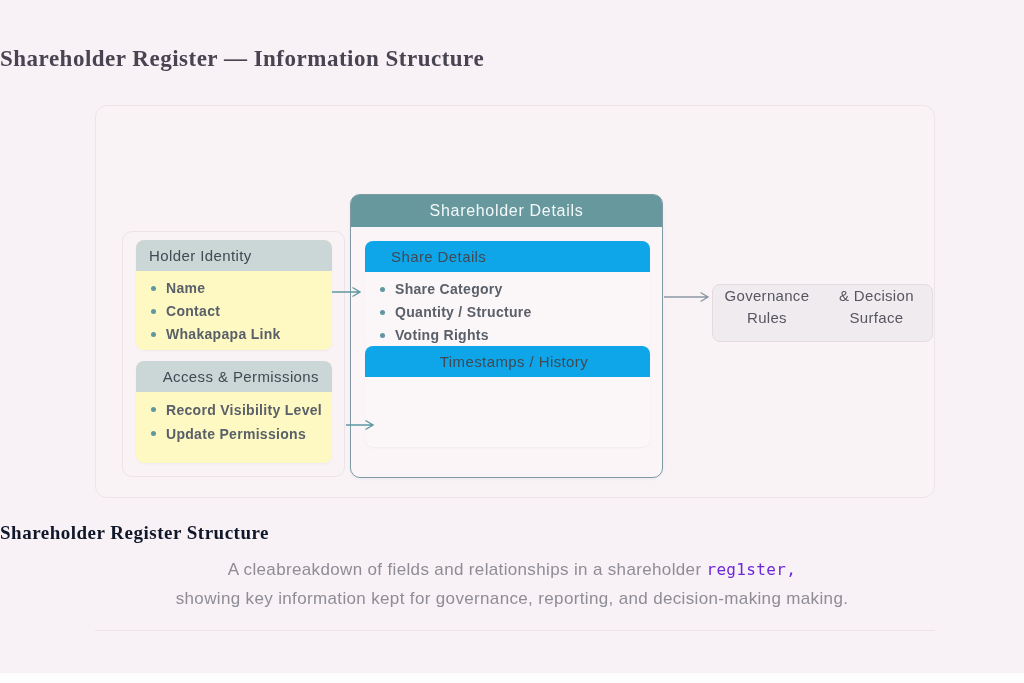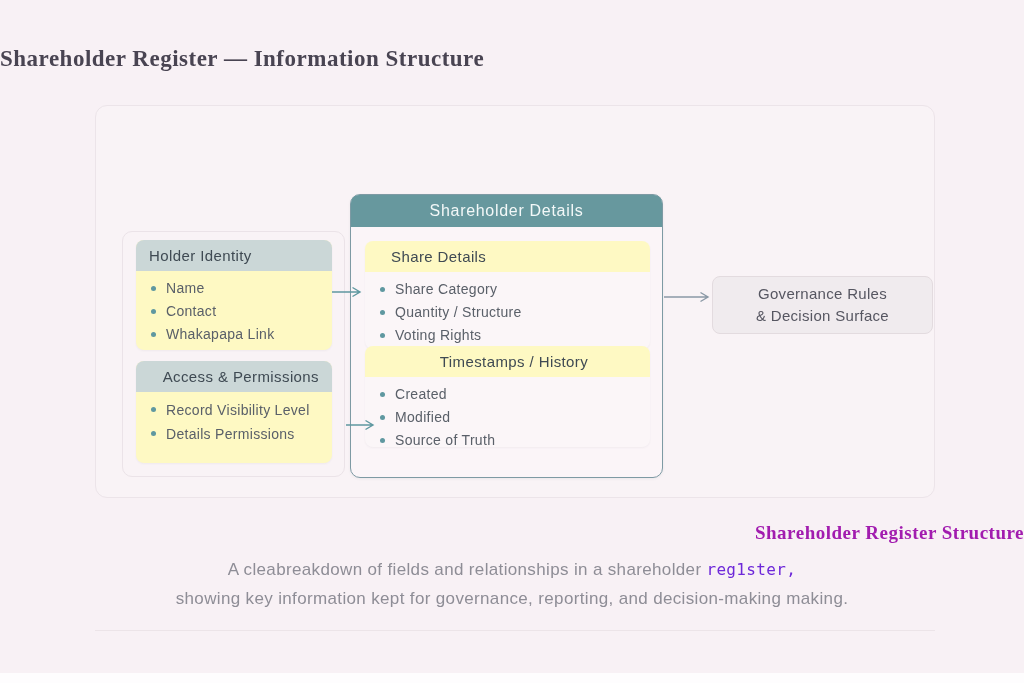--- a/index.html
+++ b/index.html
@@ -30,21 +30,21 @@
     overflow: hidden;
   }
   .card-head {
     background: #cbd7d7; color: #3f4a53;
     font-size: 15px; letter-spacing: 0.4px; line-height: 1.32;
     padding: 6px 13px 5px 13px;
   }
   .card ul { list-style: none; padding: 6px 6px 6px 15px; }
   .card li {
     display: flex; align-items: center; gap: 10px;
-    height: 23px; font-size: 14px; letter-spacing: 0.3px; color: #5a6069;
+    height: 23px; font-size: 14px; letter-spacing: 0.3px; color: #5a6069; font-weight: bold;
   }
   .dot { width: 5px; height: 5px; border-radius: 50%; background: #5f98a0; flex: 0 0 auto; }
 
   .holder-card   { left: 136px; top: 240px; width: 196px; height: 110px; }
   .access-card   { left: 136px; top: 361px; width: 196px; height: 102px; text-align: right; }
   .access-card li { height: 24px; }
 
   .center-box {
     position: absolute; left: 350px; top: 194px; width: 313px; height: 284px;
     border: 1.5px solid #7e9aa4; border-radius: 10px; background: #fbf5f8;
@@ -52,38 +52,38 @@
   }
   .center-head {
     position: absolute; left: 0; top: 0; width: 100%; height: 32px;
     background: #67989e; color: #f3f8f8; border-radius: 8px 8px 0 0;
     text-align: center; font-size: 16px; letter-spacing: 0.7px;
     line-height: 32px;
   }
   .sub-card { background: #fbf6f8; }
   .sub1 { left: 14px; top: 46px;  width: 285px; height: 108px; }
   .sub2 { left: 14px; top: 151px; width: 285px; height: 101px; text-align: center; }
-  .sub-card .card-head { background: #fef9c3; padding-left: 26px; }
+  .sub-card .card-head { background: #0ea5e9; padding-left: 26px; }
 
   .right-box {
-    position: absolute; left: 712px; top: 276px; width: 221px; height: 58px;
+    position: absolute; left: 712px; top: 284px; width: 221px; height: 58px;
     background: #f0ebee; border: 1px solid #e3dbdf; border-radius: 8px;
-    display: flex; flex-direction: column; justify-content: center;
+    display: flex; flex-direction: row; justify-content: center;
     text-align: center; font-size: 15px; letter-spacing: 0.3px;
     line-height: 1.45; color: #565661;
   }
 
   .arrows-overlay { position: absolute; left: 0; top: 0; width: 1024px; height: 683px; pointer-events: none; }
 
   .caption-title {
     position: absolute; top: 522px; left: 0; width: 100%;
-    text-align: right;
+    text-align: left;
     font-family: "Liberation Serif", serif;
     font-size: 19px; font-weight: 600; letter-spacing: 0.5px;
-    color: #a21caf;
+    color: #0f172a;
   }
   .caption-line { position: absolute; left: 0; width: 100%; text-align: center;
     font-size: 17px; letter-spacing: 0.35px; color: #8e8d96; }
   .caption-line-1 { top: 560px; }
   .caption-line-2 { top: 589px; }
   .mono-word { font-family: "DejaVu Sans Mono", monospace; font-size: 16px; margin-left: 5px; color: #6d28d9; }
 
   .divider { position: absolute; left: 95px; top: 630px; width: 840px; height: 1px; background: #ece4e8; }
   .bottom-strip { position: absolute; left: 0; bottom: 0; width: 100%; height: 10px; background: #fefdfe; }
 </style>
@@ -118,21 +118,21 @@
 
   <div class="card access-card">
     <div class="card-head">Access &amp; Permissions</div>
     <ul>
       <li>
           <span class="dot"></span>
           <span>Record Visibility Level</span>
         </li>
       <li>
           <span class="dot"></span>
-          <span>Details Permissions</span>
+          <span>Update Permissions</span>
         </li>
     </ul>
   </div>
 
   <div class="center-box">
     <div class="center-head">Shareholder Details</div>
 
     <div class="card sub-card sub1">
       <div class="card-head">Share Details</div>
       <ul>
@@ -146,34 +146,20 @@
           </li>
         <li>
             <span class="dot"></span>
             <span>Voting Rights</span>
           </li>
       </ul>
     </div>
 
     <div class="card sub-card sub2">
       <div class="card-head">Timestamps / History</div>
-      <ul>
-        <li>
-            <span class="dot"></span>
-            <span>Created</span>
-          </li>
-        <li>
-            <span class="dot"></span>
-            <span>Modified</span>
-          </li>
-        <li>
-            <span class="dot"></span>
-            <span>Source of Truth</span>
-          </li>
-      </ul>
     </div>
   </div>
 
   <div class="right-box">
     <span>Governance Rules</span>
     <span>&amp; Decision Surface</span>
   </div>
 
   <svg class="arrows-overlay" viewBox="0 0 1024 683" xmlns="http://www.w3.org/2000/svg">
     <path d="M332 292 H359 M352.5 287.5 L360 292 L352.5 296.5" fill="none" stroke-width="1.4" stroke="#5f98a0"></path>

